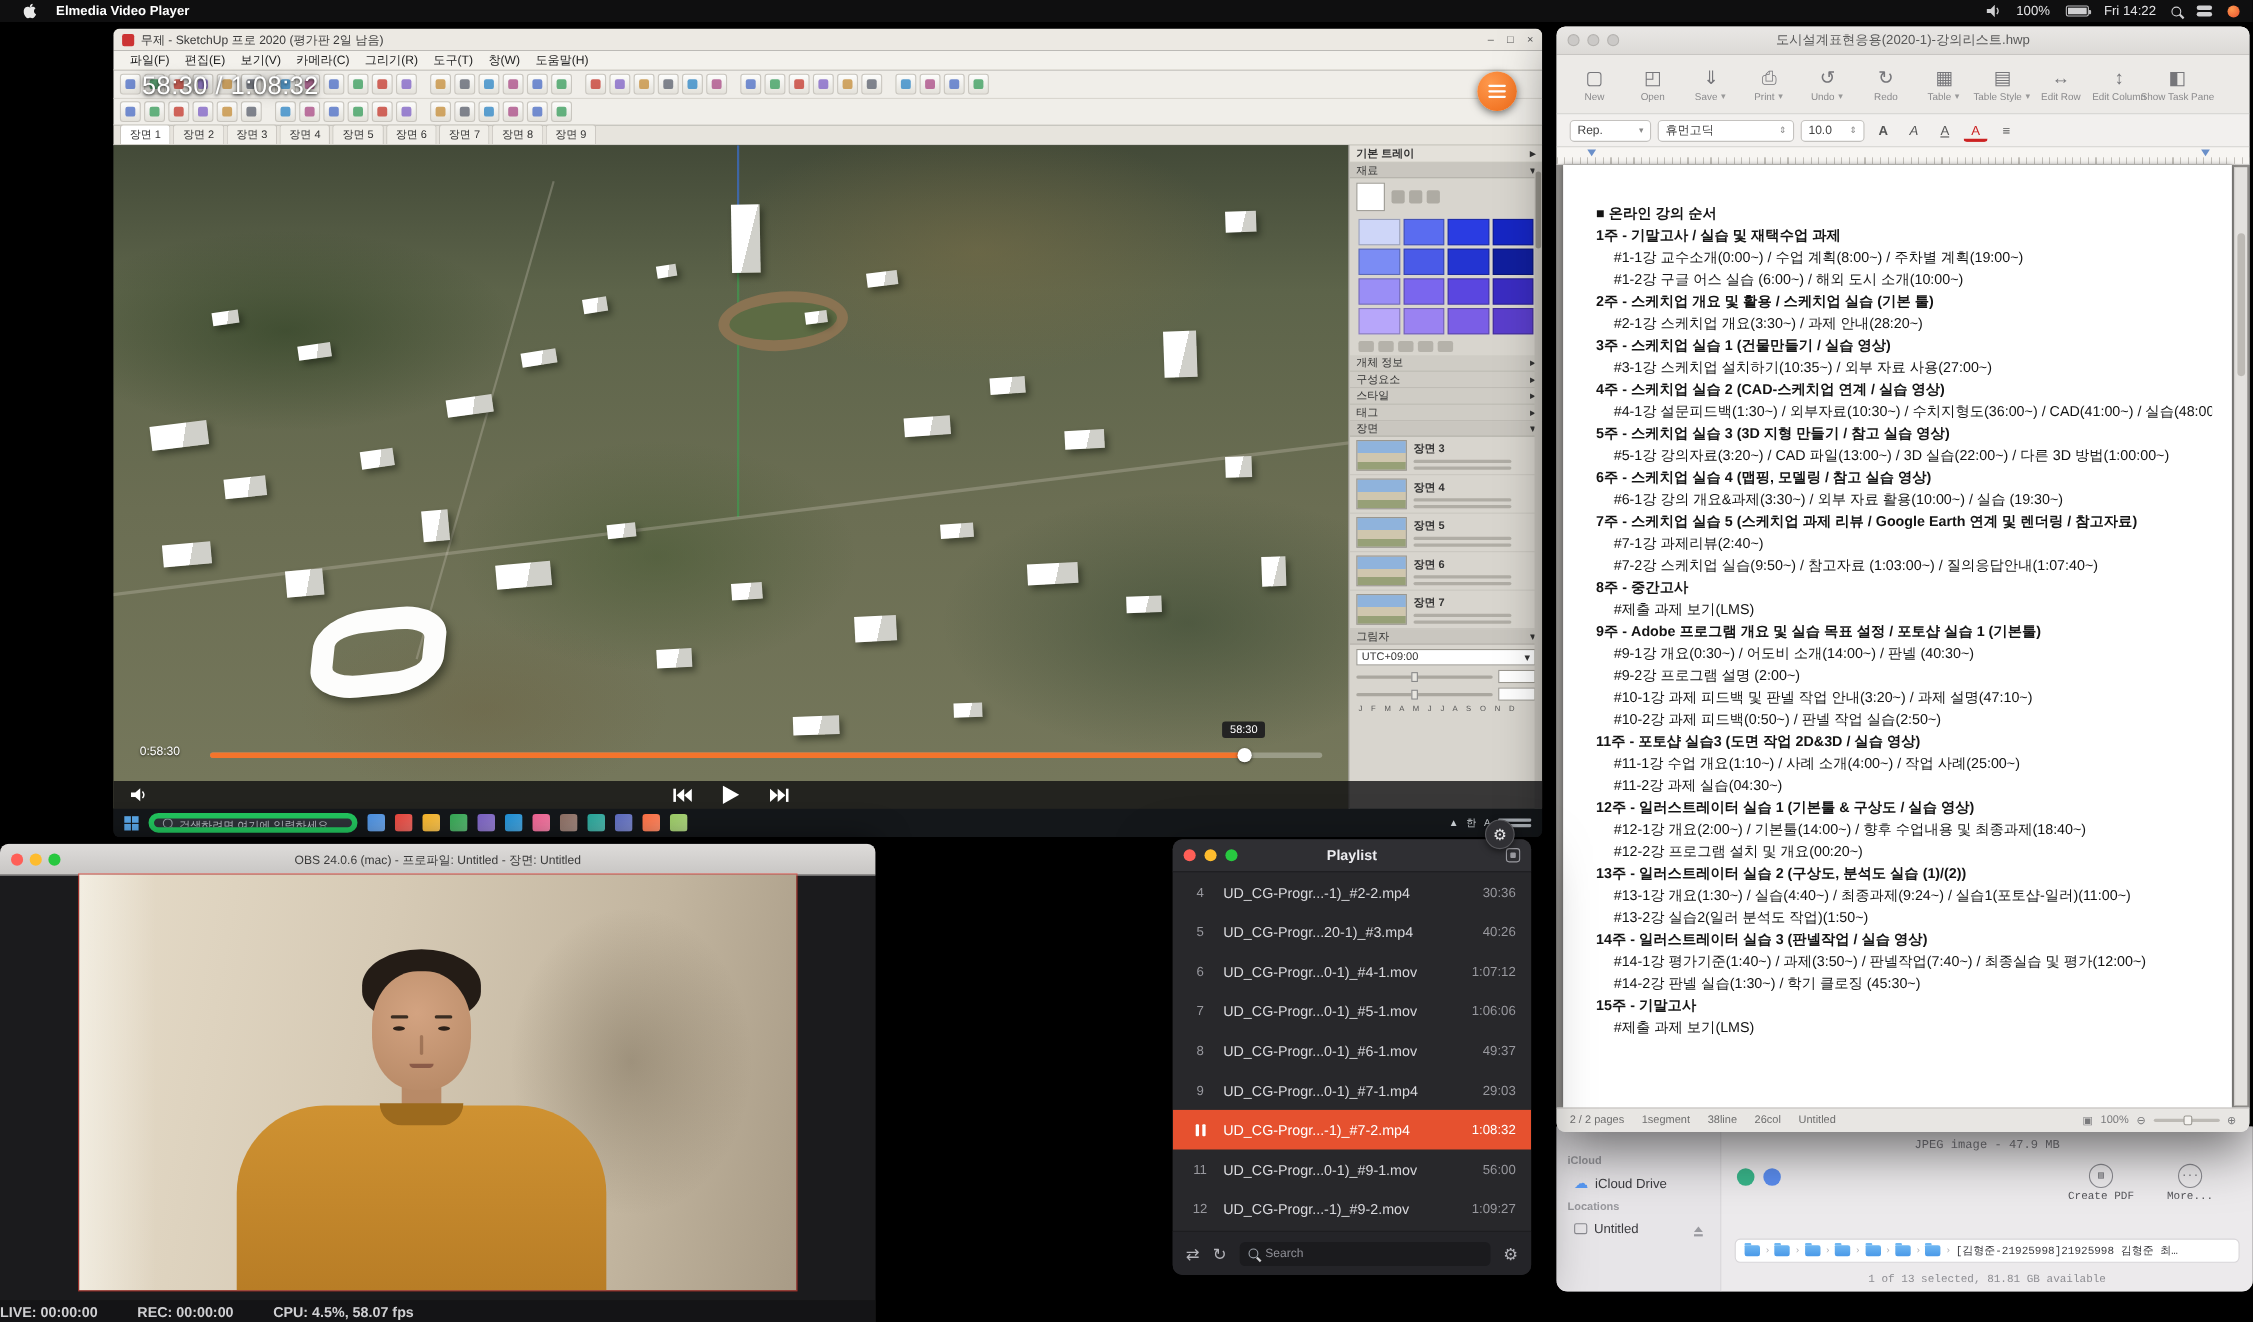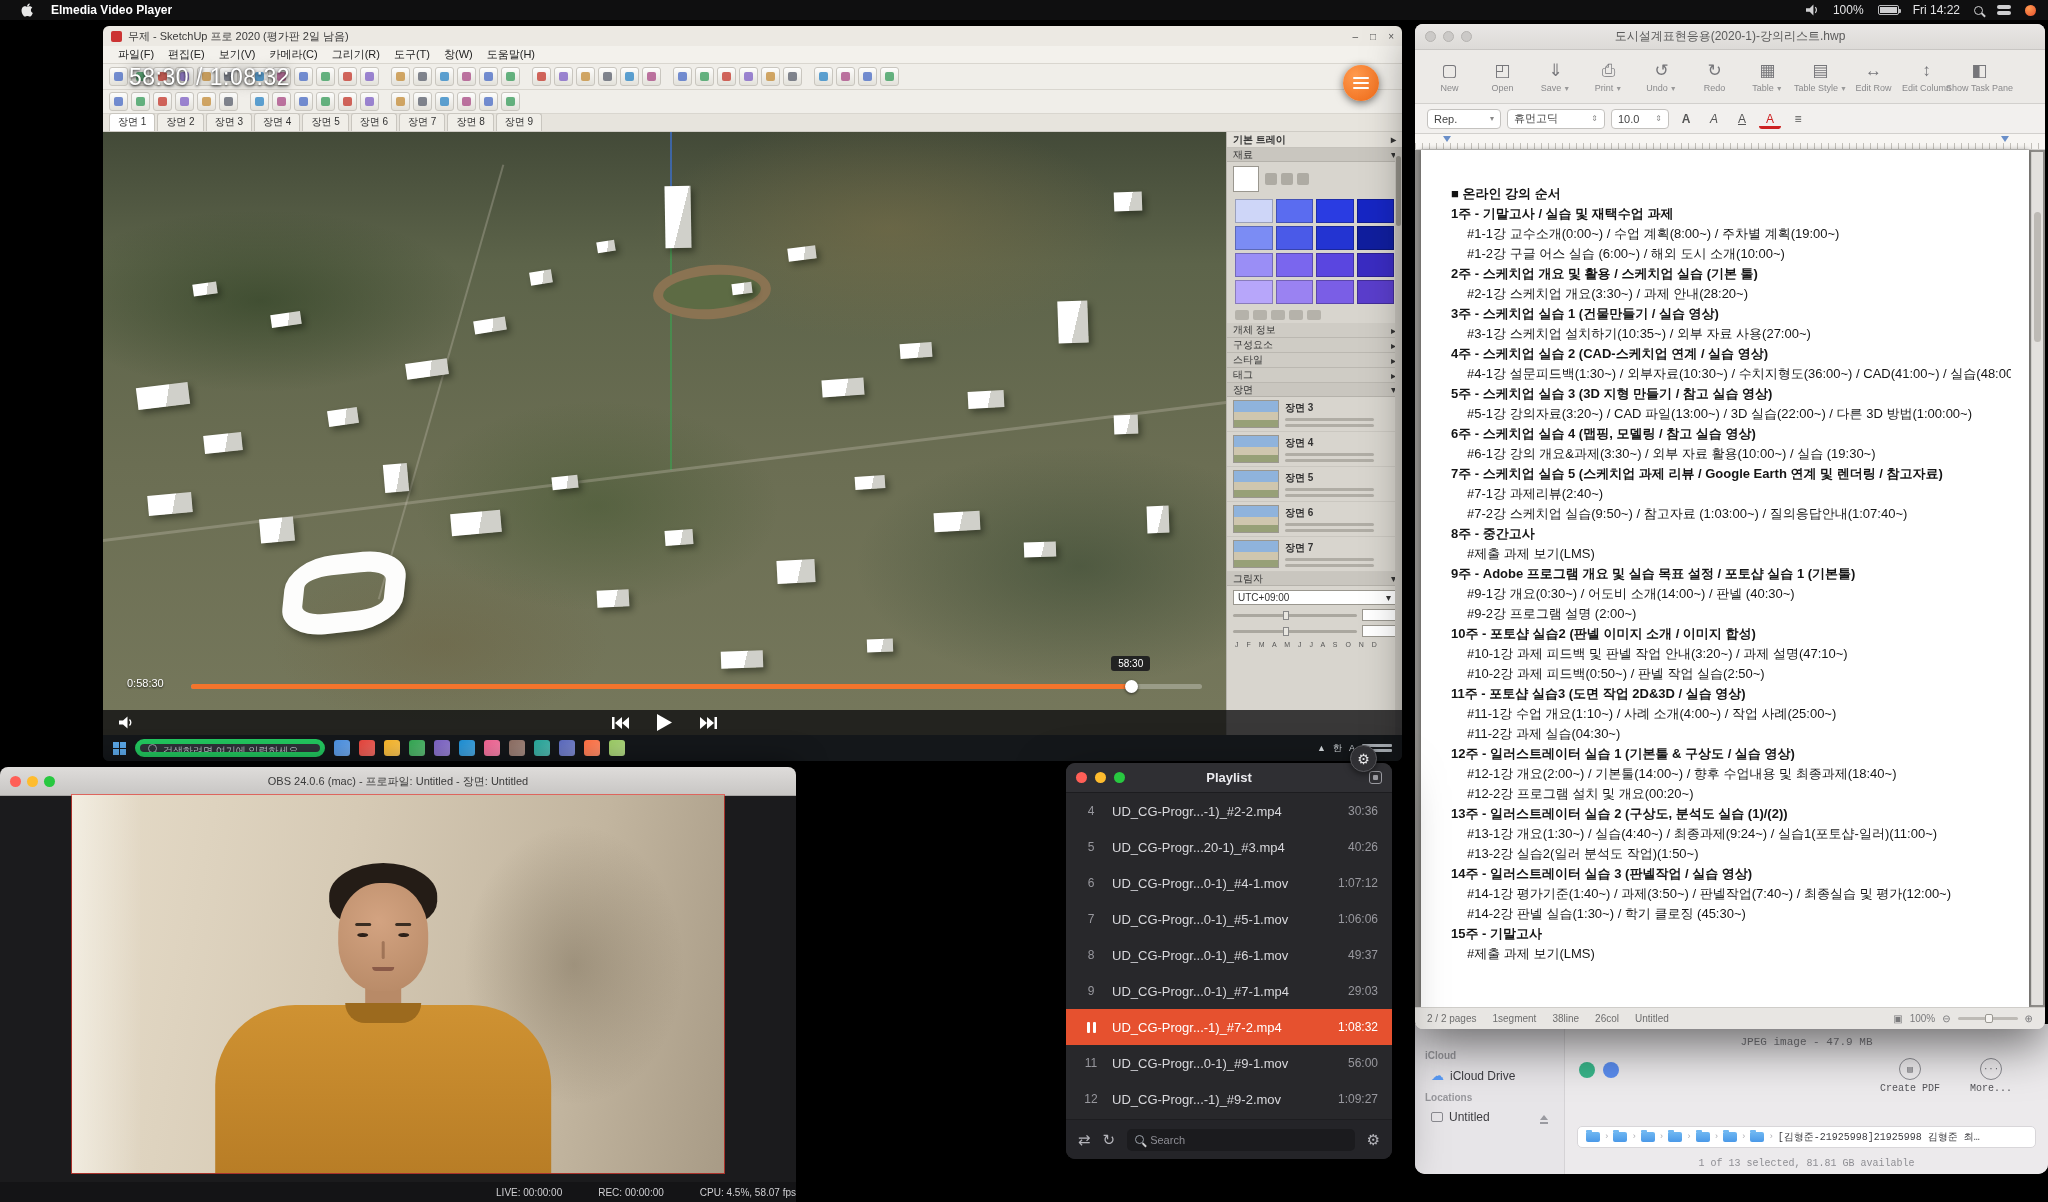--- a/index.html
+++ b/index.html
@@ -121,21 +121,21 @@
   #face{position:absolute;top:20px;left:50%;transform:translateX(-50%);width:90px;height:108px;border-radius:46% 46% 44% 44%;background:radial-gradient(circle at 45% 35%,#d3a381,#b88a67 88%);}
   #face .brow{position:absolute;top:40px;width:16px;height:3px;background:#3a2d22;border-radius:2px;}
   #face .brow.l{left:17px}.brow.rr{right:17px}
   #face .eye{position:absolute;top:50px;width:11px;height:4px;background:#2c2018;border-radius:50%;}
   #face .eye.l{left:19px}.eye.rr{right:19px}
   #face .nose{position:absolute;top:58px;left:50%;transform:translateX(-50%);width:3px;height:18px;background:rgba(120,80,55,.5);border-radius:2px;}
   #face .mouth{position:absolute;top:84px;left:50%;transform:translateX(-50%);width:22px;height:4px;background:#8a5a48;border-radius:0 0 8px 8px;}
   #neck{position:absolute;top:122px;left:50%;transform:translateX(-50%);width:36px;height:26px;background:#b88a67;}
   #sweater{position:absolute;bottom:0;left:50%;transform:translateX(-50%);width:336px;height:168px;background:linear-gradient(180deg,#cf9232,#b87d26);border-radius:80px 80px 0 0;}
   #sweater::before{content:"";position:absolute;top:-2px;left:50%;transform:translateX(-50%);width:76px;height:20px;border-radius:0 0 40px 40px;background:#9c6a1e;}
-  #obs-status{position:absolute;bottom:0;left:0;right:0;height:20px;background:#141416;display:flex;justify-content:flex-end;gap:36px;align-items:center;font-size:10px;color:#d0d0d3;}
+  #obs-status{position:absolute;bottom:0;left:0;right:0;height:20px;background:#141416;display:flex;justify-content:flex-start;gap:36px;align-items:center;font-size:13px;color:#d0d0d3;font-weight:bold;}
 
   
   #playlist{left:1066px;top:763px;width:326px;height:396px;background:#28282b;border-radius:9px;overflow:hidden;z-index:40;box-shadow:0 20px 50px rgba(0,0,0,.55);}
   #pl-title{height:30px;display:flex;align-items:center;padding:0 10px;position:relative;background:#2f2f33;border-bottom:1px solid #1c1c1f;}
   #pl-title .tl{margin-right:8px;}
   #pl-title .t{position:absolute;left:0;right:0;text-align:center;color:#ececf0;font-size:13px;font-weight:bold;pointer-events:none;}
   .popout{margin-left:auto;width:13px;height:13px;border:1.5px solid #9a9aa0;border-radius:3px;position:relative;z-index:2;}
   .popout::after{content:"";position:absolute;inset:3px;background:#9a9aa0;border-radius:1px;}
   #pl-rows{position:absolute;top:30px;bottom:40px;left:0;right:0;overflow:hidden;}
   .plrow{height:36px;display:flex;align-items:center;padding:0 14px;gap:10px;font-size:13px;color:#d8d8dc;}
@@ -814,21 +814,21 @@
         <span class="lbw">
           <span class="lb">Show Task Pane</span>
         </span>
       </div>
     </div>
   <div id="hwp-format">
     <span class="fsel" style="width:74px;">
         <span>Rep.</span>
         <span class="cc">▾</span>
       </span>
-    <span class="fsel" style="width:98px;">
+    <span class="fsel" style="width:124px;">
         <span>휴먼고딕</span>
         <span class="cc">⇕</span>
       </span>
     <span class="fsel" style="width:58px;">
         <span>10.0</span>
         <span class="cc">⇕</span>
       </span>
     <span class="fbtn bold">A</span>
     <span class="fbtn ital">A</span>
     <span class="fbtn und">A</span>
@@ -857,21 +857,20 @@
         <div class="dline b">6주 - 스케치업 실습 4 (맵핑, 모델링 / 참고 실습 영상)</div>
         <div class="dline i">#6-1강 강의 개요&amp;과제(3:30~) / 외부 자료 활용(10:00~) / 실습 (19:30~)</div>
         <div class="dline b">7주 - 스케치업 실습 5 (스케치업 과제 리뷰 / Google Earth 연계 및 렌더링 / 참고자료)</div>
         <div class="dline i">#7-1강 과제리뷰(2:40~)</div>
         <div class="dline i">#7-2강 스케치업 실습(9:50~) / 참고자료 (1:03:00~) / 질의응답안내(1:07:40~)</div>
         <div class="dline b">8주 - 중간고사</div>
         <div class="dline i">#제출 과제 보기(LMS)</div>
         <div class="dline b">9주 - Adobe 프로그램 개요 및 실습 목표 설정 / 포토샵 실습 1 (기본툴)</div>
         <div class="dline i">#9-1강 개요(0:30~) / 어도비 소개(14:00~) / 판넬 (40:30~)</div>
         <div class="dline i">#9-2강 프로그램 설명 (2:00~)</div>
-        <div class="dline b">10주 - 포토샵 실습2 (판넬 이미지 소개 / 이미지 합성)</div>
         <div class="dline i">#10-1강 과제 피드백 및 판넬 작업 안내(3:20~) / 과제 설명(47:10~)</div>
         <div class="dline i">#10-2강 과제 피드백(0:50~) / 판넬 작업 실습(2:50~)</div>
         <div class="dline b">11주 - 포토샵 실습3 (도면 작업 2D&amp;3D / 실습 영상)</div>
         <div class="dline i">#11-1강 수업 개요(1:10~) / 사례 소개(4:00~) / 작업 사례(25:00~)</div>
         <div class="dline i">#11-2강 과제 실습(04:30~)</div>
         <div class="dline b">12주 - 일러스트레이터 실습 1 (기본툴 &amp; 구상도 / 실습 영상)</div>
         <div class="dline i">#12-1강 개요(2:00~) / 기본툴(14:00~) / 향후 수업내용 및 최종과제(18:40~)</div>
         <div class="dline i">#12-2강 프로그램 설치 및 개요(00:20~)</div>
         <div class="dline b">13주 - 일러스트레이터 실습 2 (구상도, 분석도 실습 (1)/(2))</div>
         <div class="dline i">#13-1강 개요(1:30~) / 실습(4:40~) / 최종과제(9:24~) / 실습1(포토샵-일러)(11:00~)</div>

